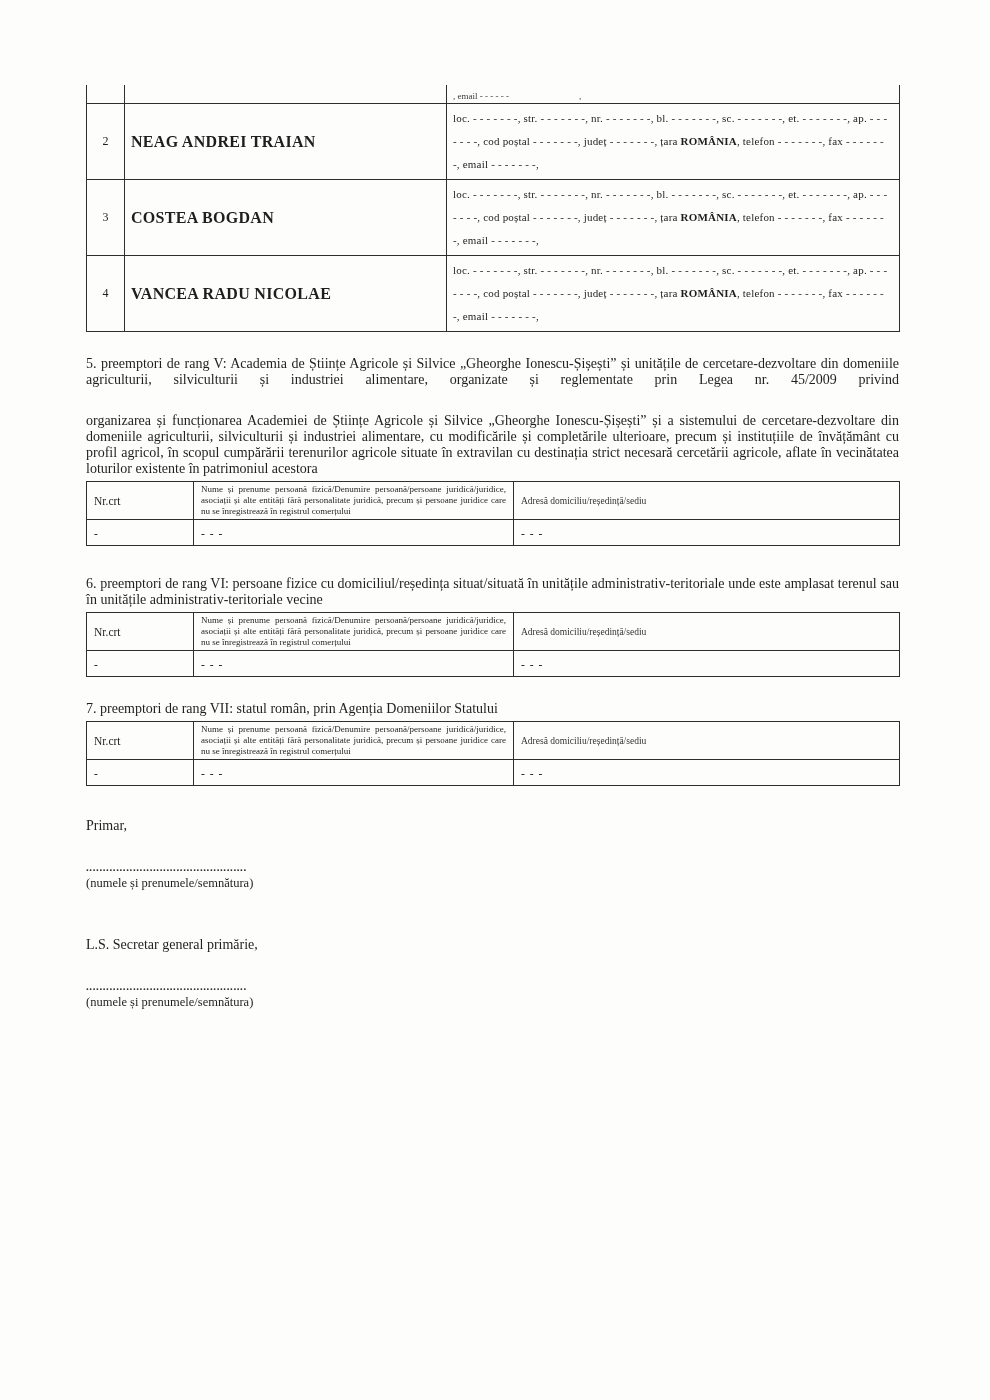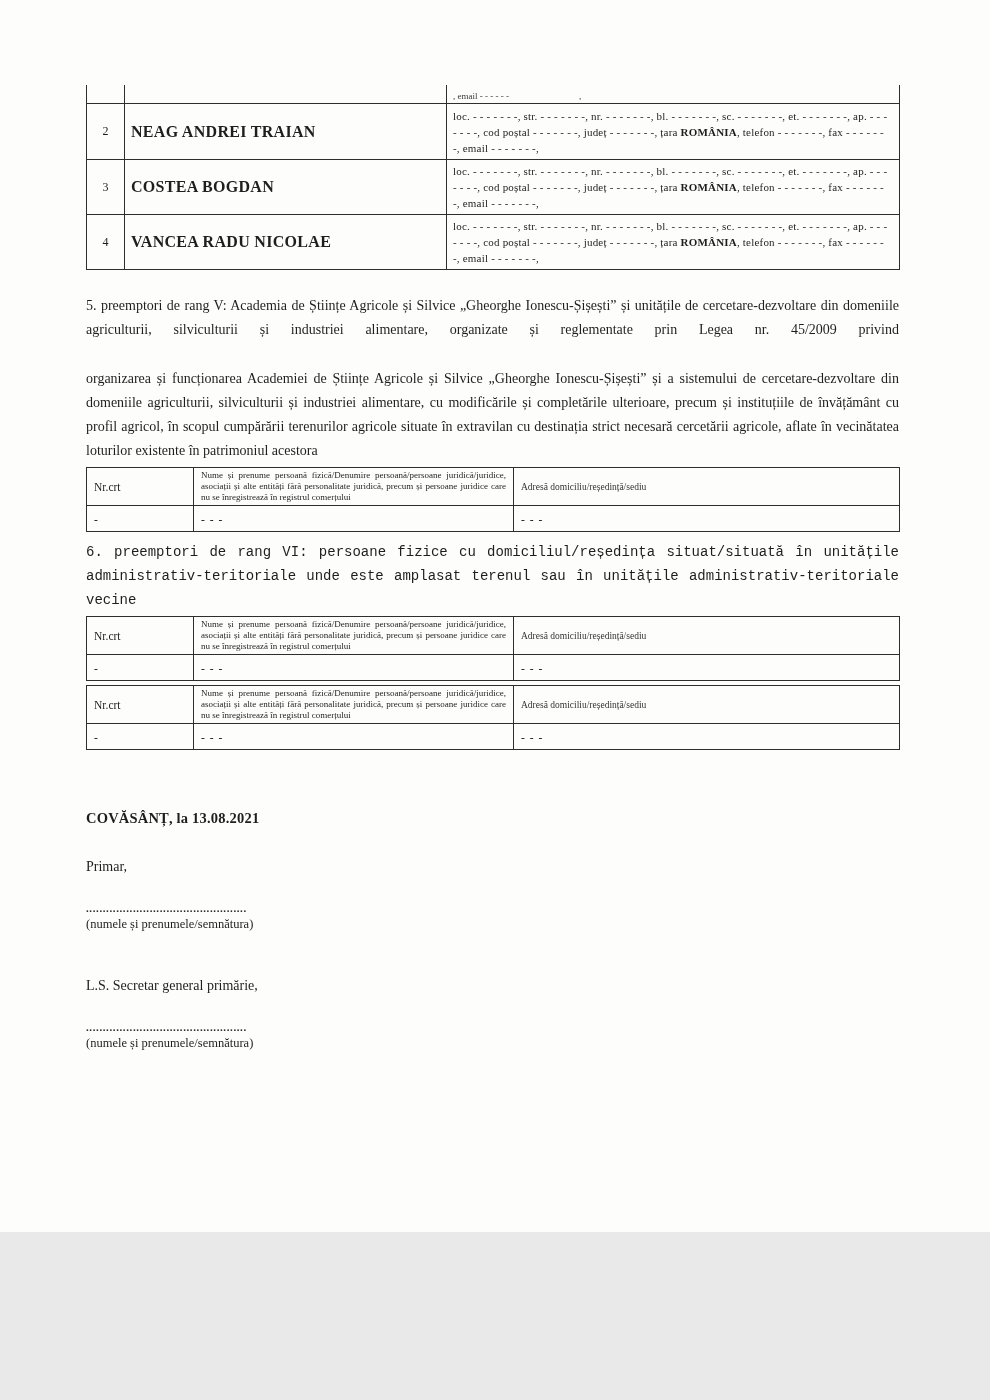--- a/index.html
+++ b/index.html
@@ -1,45 +1,45 @@
 <!DOCTYPE html>
 <html><head>
 <meta charset="utf-8">
 <style>
   * { margin:0; padding:0; box-sizing:border-box; }
   html,body { background:#e9e9e9; }
   .page {
-    position:relative; width:990px; height:1232px; margin:0 auto;
+    position:relative; width:990px; height:1400px; margin:0 auto;
     background:#fdfdfb; color:#1e1e1e;
     font-family:"Liberation Serif","DejaVu Serif",serif;
     overflow:hidden;
   }
   .content { position:absolute; left:86px; top:85px; width:813px; }
 
   
   table { border-collapse:collapse; width:100%; table-layout:fixed; }
   .toptable { border:1.6px solid #2e2e2e; border-top:none; }
   .toptable td { border:1.4px solid #2e2e2e; vertical-align:middle; padding:3px 6px; }
   .toptable tr.partial td { border-top:none; height:15px; padding:0 6px; vertical-align:top; overflow:hidden; }
   .frag { font-size:9px; color:#3a3a3a; line-height:10px; display:inline-block; margin-top:-1px; }
   .frag2 { margin-left:70px; }
   .col-num  { width:38px; }
   .col-name { width:322px; }
   .col-addr { width:453px; }
   .cell-num  { text-align:center; font-size:12px; }
   .cell-name { font-weight:bold; font-size:16px; letter-spacing:.3px; }
-  .cell-addr { font-size:11px; line-height:16px; letter-spacing:.2px;margin-top:37px; }
+  .cell-addr { font-size:11px; line-height:23px; letter-spacing:.2px;margin-top:37px; }
   .r-tall { height:56px; } .r-mid { height:49px; } .r-mid2 { height:46px; }
 
   
-  .para { font-size:14px; line-height:24px; text-align:justify; }
+  .para { font-size:14px; line-height:16px; text-align:justify; }
   .para.stretch-last { text-align-last:justify; }
   .p5a { margin-top:24px; }
   .p5b { margin-top:25px; }
-  .p6  { margin-top:8px;font-family:Liberation Mono, monospace; }
+  .p6  { margin-top:30px; }
   .p7  { margin-top:24px; }
 
   
   .sectable { margin-top:4px; border:1.6px solid #2e2e2e; }
   .sectable td { border:1.4px solid #2e2e2e; vertical-align:middle; padding:2px 7px; }
   .sc-nr   { width:107px; }
   .sc-name { width:320px; }
   .sc-addr { width:386px; }
   .hdr-nr   { font-size:11.5px; }
   .hdr-name { font-size:9px; line-height:11px; text-align:justify; padding-top:3px; padding-bottom:3px; }
@@ -127,41 +127,41 @@
         <td class="hdr-addr">Adresă domiciliu/reședință/sediu</td>
       </tr>
       <tr class="dat">
         <td>-</td>
         <td>- - -</td>
         <td>- - -</td>
       </tr>
     </tbody>
       </table>
 
+    <p class="para p7">7. preemptori de rang VII: statul român, prin Agenția Domeniilor Statului</p>
     <table class="sectable">
       <colgroup>
           <col class="sc-nr">
           <col class="sc-name">
           <col class="sc-addr">
         </colgroup>
       <tbody>
           <tr>
         <td class="hdr-nr">Nr.crt</td>
         <td class="hdr-name">Nume și prenume persoană fizică/Denumire persoană/persoane juridică/juridice, asociații și alte entități fără personalitate juridică, precum și persoane juridice care nu se înregistrează în registrul comerțului</td>
         <td class="hdr-addr">Adresă domiciliu/reședință/sediu</td>
       </tr>
       <tr class="dat">
         <td>-</td>
         <td>- - -</td>
         <td>- - -</td>
       </tr>
     </tbody>
       </table>
 
-    <div class="place-date">COVĂSÂNȚ, la 13.08.2021</div>
 
     <div class="sig-role first">Primar,</div>
     <div class="sig-dots">................................................</div>
     <div class="sig-caption">(numele și prenumele/semnătura)</div>
 
     <div class="sig-role second">L.S. Secretar general primărie,</div>
     <div class="sig-dots">................................................</div>
     <div class="sig-caption">(numele și prenumele/semnătura)</div>
 
   </div>

